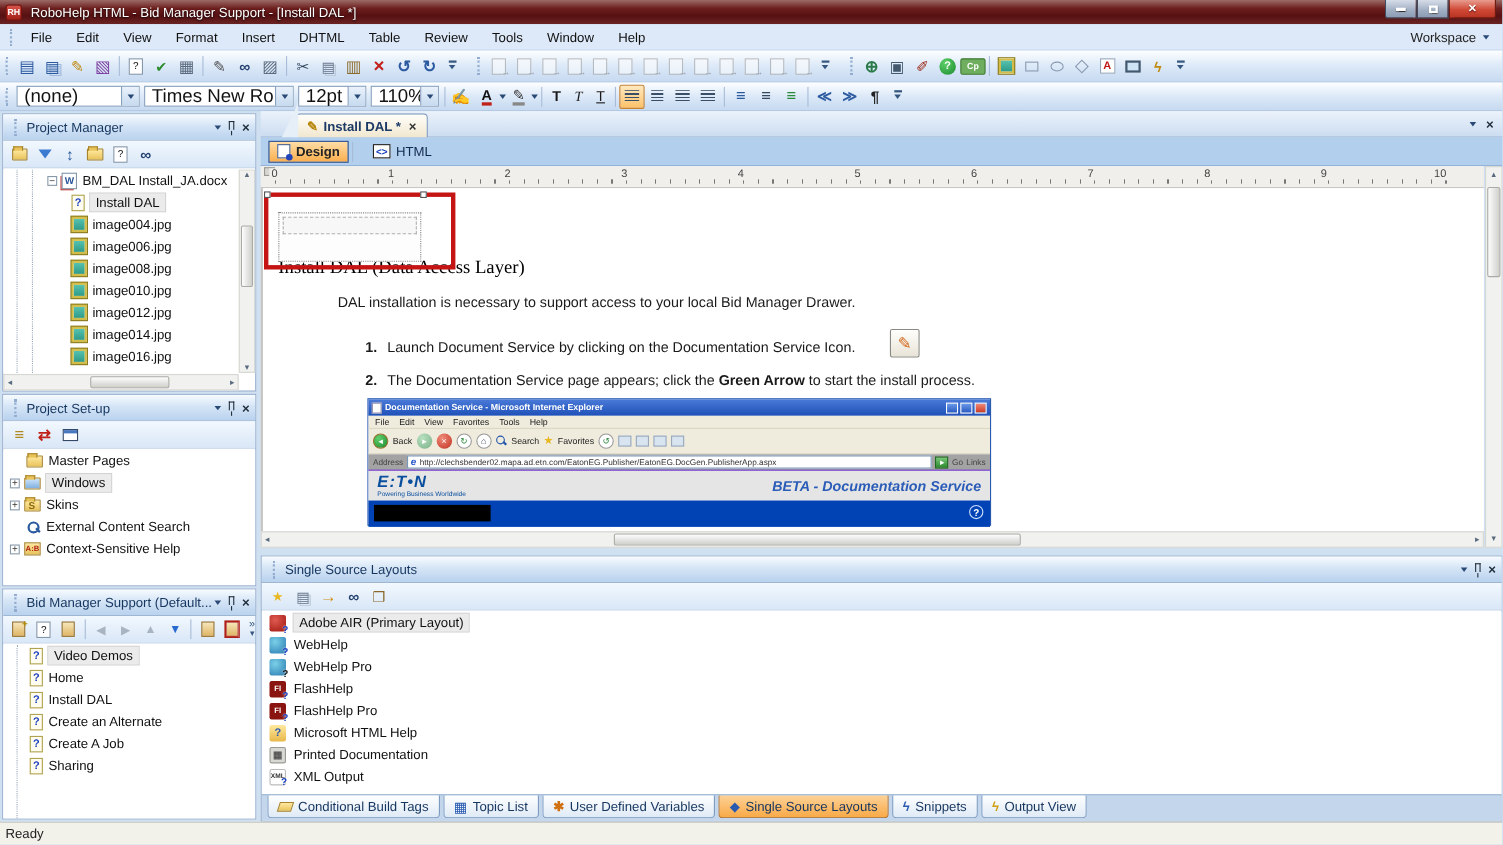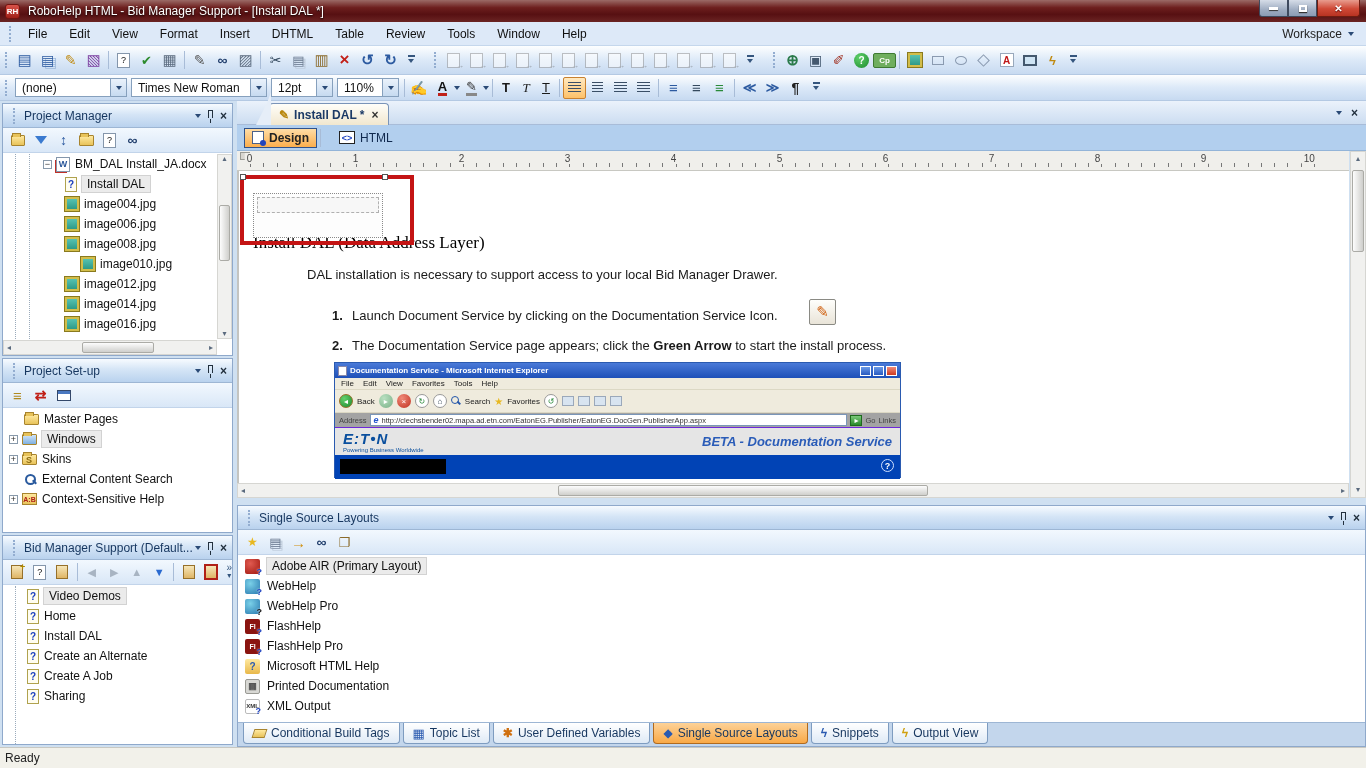--- a/index.html
+++ b/index.html
@@ -69,21 +69,21 @@
   .shp-e{width:12px;height:9px;border:1px solid #8a9ab0;border-radius:50%}
   .shp-p{width:9px;height:9px;border:1px solid #8a9ab0;transform:rotate(45deg)}
   .adico{width:14px;height:14px;background:#fff;border:1px solid #98a8bc;color:#c01818;font-weight:bold;font-size:10px;
     display:flex;align-items:center;justify-content:center}
   .monico{width:14px;height:11px;border:2px solid #44586e;background:#cfe4f4}
   .i-script::before{content:"\03DF";color:#c08a10;font-weight:bold;font-size:13px}
   .dis .pga::after{content:"\2192";position:absolute;right:1px;bottom:1px;font-size:8px;color:#667}
 
   
   .combo{height:19px;background:#fff;border:1px solid #86a0bd;display:inline-flex;align-items:center;margin:0 2px}
-  .combo .cv{padding:0 6px;font-size:12px;white-space:nowrap;overflow:hidden}
+  .combo .cv{padding:0 6px;font-size:17px;white-space:nowrap;overflow:hidden}
   .combo .cb{width:16px;height:100%;background:linear-gradient(#eaf2fb,#c6daf0);border-left:1px solid #86a0bd;
     display:flex;align-items:center;justify-content:center}
   .i-styleed::before{content:"\270D";color:#4a6a3a;font-size:14px}
   .i-fcolor{font-weight:bold;font-size:13px;color:#111;border-bottom:3px solid #c02018;height:17px;line-height:15px}
   .i-hlight{font-size:13px;color:#333;border-bottom:3px solid #888;height:17px;line-height:15px}
   .tT{font-size:13px;width:20px;height:20px;display:inline-flex;align-items:center;justify-content:center;color:#1a1a1a}
   .tT.b{font-weight:bold}.tT.i{font-style:italic;font-family:"Liberation Serif",serif}.tT.u{text-decoration:underline}
   .lines{width:13px;height:11px;background:repeating-linear-gradient(#3a4e66 0 1px,transparent 1px 3px)}
   .lines.c{background:repeating-linear-gradient(#3a4e66 0 1px,transparent 1px 3px);width:11px}
   .t.act{background:linear-gradient(#ffe9c0,#fdc169);border:1px solid #c9812f;border-radius:2px}
@@ -499,21 +499,21 @@
           <span>image004.jpg</span>
         </div>
         <div class="trow" style="padding-left:62px">
           <span class="tico imgico"></span>
           <span>image006.jpg</span>
         </div>
         <div class="trow" style="padding-left:62px">
           <span class="tico imgico"></span>
           <span>image008.jpg</span>
         </div>
-        <div class="trow" style="padding-left:78px">
+        <div class="trow" style="padding-left:62px">
           <span class="tico imgico"></span>
           <span>image010.jpg</span>
         </div>
         <div class="trow" style="padding-left:62px">
           <span class="tico imgico"></span>
           <span>image012.jpg</span>
         </div>
         <div class="trow" style="padding-left:62px">
           <span class="tico imgico"></span>
           <span>image014.jpg</span>
@@ -683,21 +683,21 @@
       <span class="rn" style="left:437px">4</span>
       <span class="rn" style="left:543px">5</span>
       <span class="rn" style="left:649px">6</span>
       <span class="rn" style="left:755px">7</span>
       <span class="rn" style="left:861px">8</span>
       <span class="rn" style="left:967px">9</span>
       <span class="rn" style="left:1073px">10</span>
     </div>
 
     <div id="doc">
-      <div class="dochead">Install DAL (Data Address Layer)</div>
+      <div class="dochead">Install DAL (Data Access Layer)</div>
 
       <div class="redrect">
         <span class="handle" style="left:-4px;top:-5px"></span>
         <span class="handle" style="left:138px;top:-5px"></span>
       </div>
       <div class="selbox">
         <span class="selinner"></span>
       </div>
 
       <div class="docp" style="left:68px;top:96px">DAL installation is necessary to support access to your local Bid Manager Drawer.</div>

